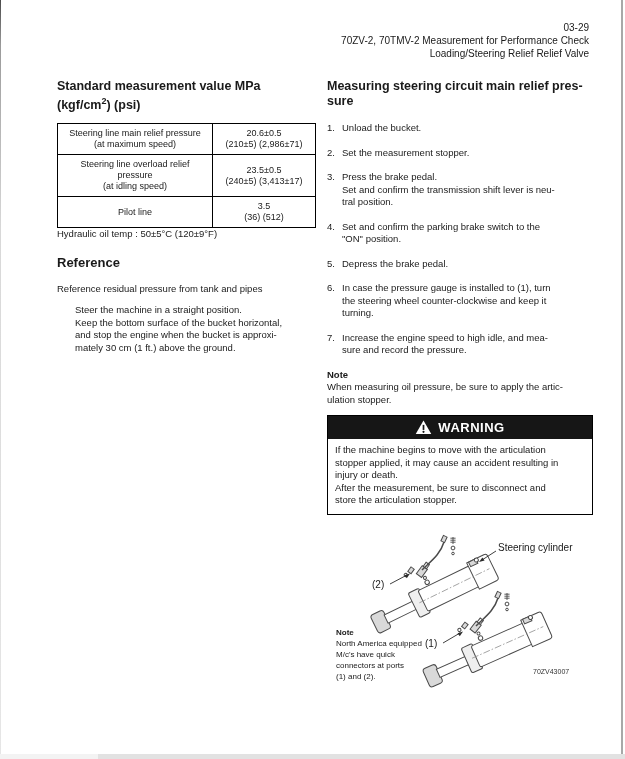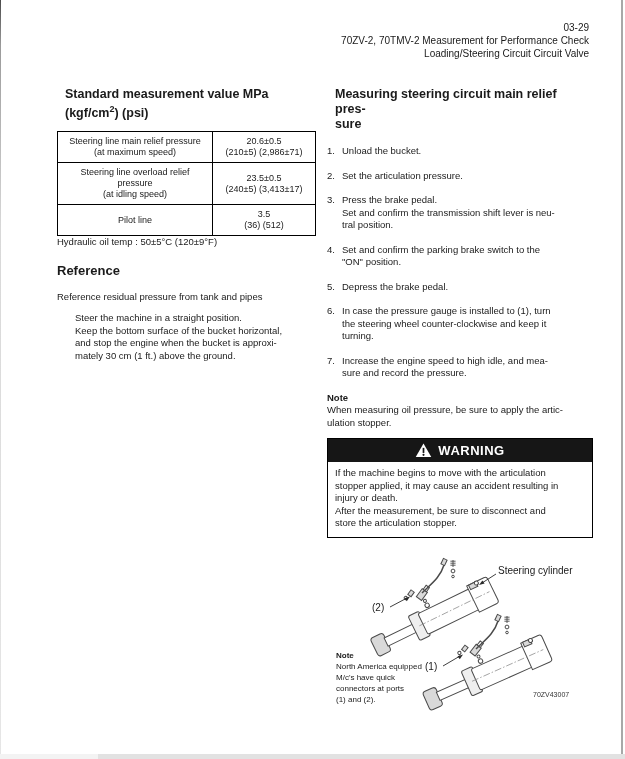--- a/index.html
+++ b/index.html
@@ -16,21 +16,21 @@
   .bottom-strip-right{position:absolute;left:98px;top:754px;width:527px;height:5px;background:#e2e2e2;}
 
   
   .page-header{position:absolute;top:21px;right:36px;text-align:right;
     font-size:10px;line-height:13px;}
 
   
   .col-left{position:absolute;left:57px;top:79px;width:258px;}
   .col-right{position:absolute;left:327px;top:79px;width:266px;}
 
-  h2.sec-title{font-size:12.5px;line-height:15px;font-weight:bold;margin:8px;}
+  h2.sec-title{font-size:12.5px;line-height:15px;font-weight:bold;margin:0;}
   .sup{vertical-align:super;font-size:9px;font-weight:bold;}
 
   
   table.spec{border-collapse:collapse;margin-top:10px;width:256px;table-layout:fixed;}
   table.spec td{border:1px solid #000;font-size:9px;line-height:11px;
     padding:4px 5px;vertical-align:middle;text-align:center;}
   td.c1{width:144px;}
   td.c2{width:92px;}
 
   .body-line{font-size:9.5px;line-height:12.5px;}
@@ -80,21 +80,21 @@
 <body>
 
 <div class="left-edge"></div>
 <div class="right-edge"></div>
 <div class="bottom-strip-left"></div>
 <div class="bottom-strip-right"></div>
 
 <div class="page-header">
   <div>03-29</div>
   <div>70ZV-2, 70TMV-2 Measurement for Performance Check</div>
-  <div>Loading/Steering Circuit Circuit Valve</div>
+  <div>Loading/Steering Relief Relief Valve</div>
 </div>
 
 <div class="col-left">
   <h2 class="sec-title">
     <span>Standard measurement value MPa</span><br>
     <span>(kgf/cm</span><span class="sup">2</span><span>) (psi)</span>
   </h2>
 
   <table class="spec">
     <tbody>
@@ -131,21 +131,21 @@
   <h2 class="sec-title preline">Measuring steering circuit main relief pres-
 sure</h2>
 
   <div class="steps">
     <div class="step">
       <span class="num">1.</span>
       <div class="txt preline">Unload the bucket.</div>
     </div>
     <div class="step">
       <span class="num">2.</span>
-      <div class="txt preline">Set the articulation pressure.</div>
+      <div class="txt preline">Set the measurement stopper.</div>
     </div>
     <div class="step">
       <span class="num">3.</span>
       <div class="txt preline">Press the brake pedal.
 Set and confirm the transmission shift lever is neu-
 tral position.</div>
     </div>
     <div class="step">
       <span class="num">4.</span>
       <div class="txt preline">Set and confirm the parking brake switch to the

